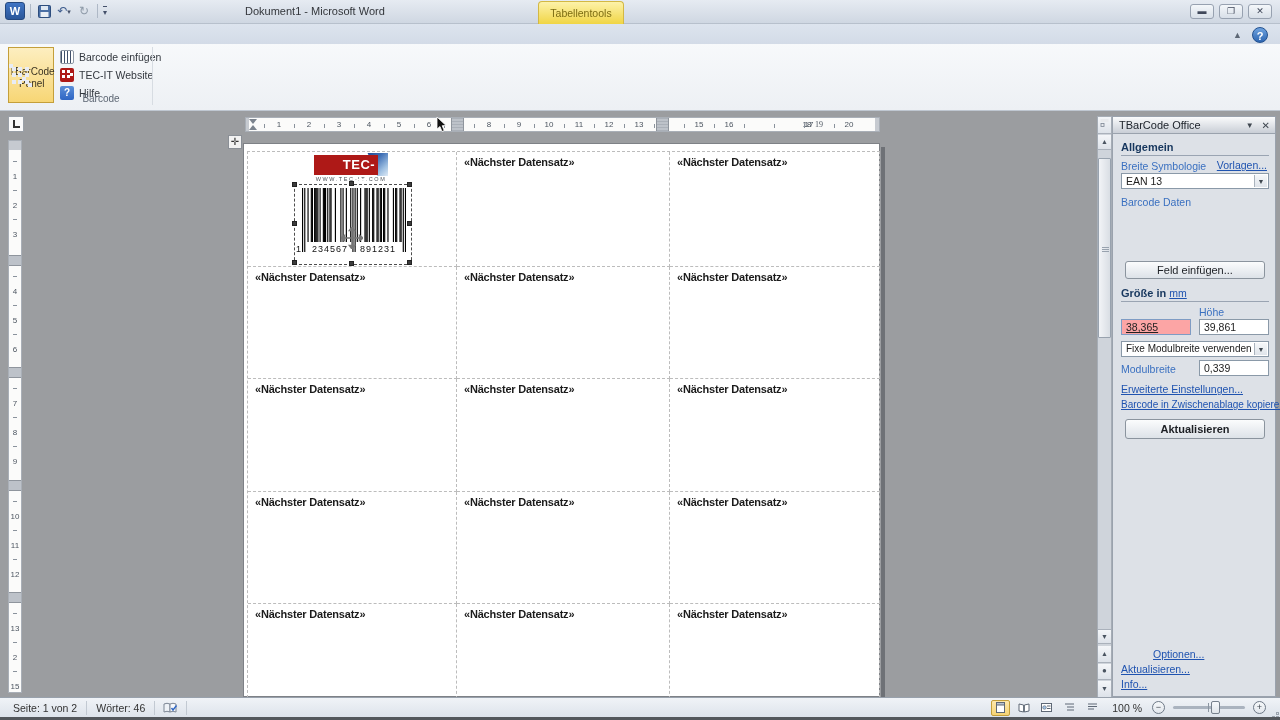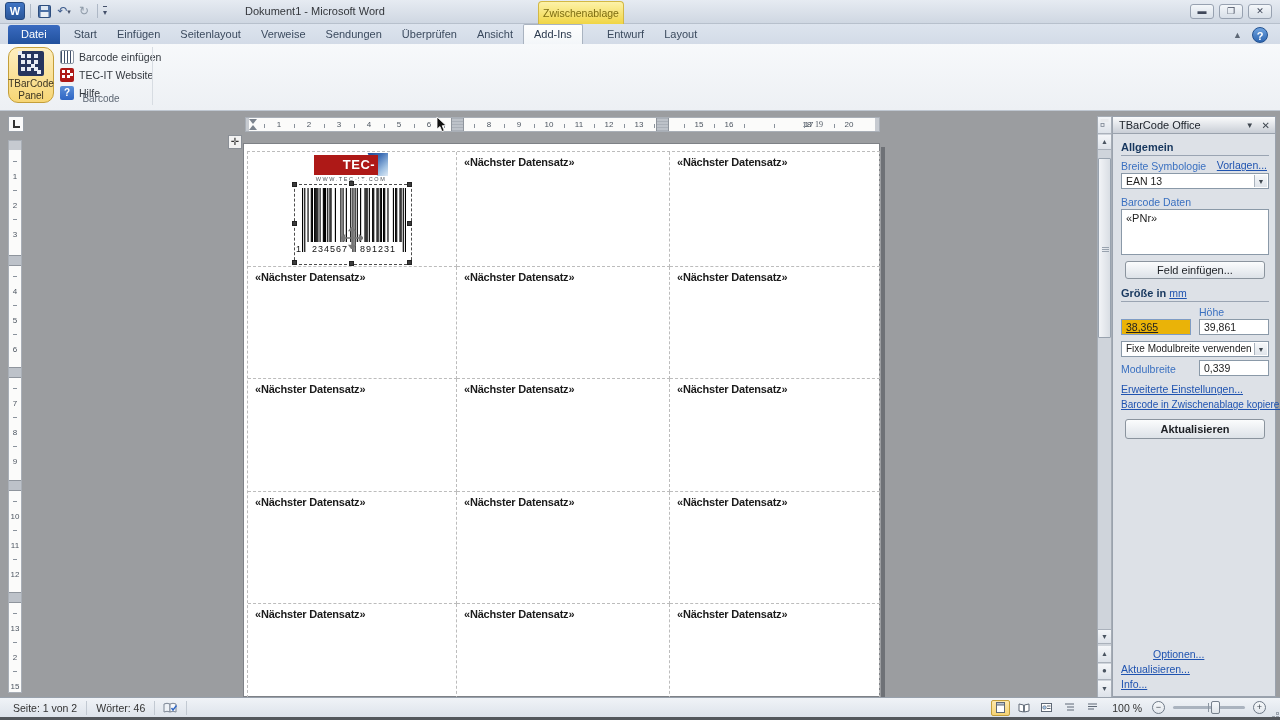--- a/index.html
+++ b/index.html
@@ -43,22 +43,22 @@
   .collapse-caret { font-size:9px; color:#5d6775; }
   .helpbtn { width:16px; height:16px; border-radius:50%; background:linear-gradient(#6fa3df,#2d66b2);
     color:#fff; font-weight:bold; font-size:11px; text-align:center; line-height:16px;
     border:1px solid #23518f; }
 
   
   .ribbon { position:absolute; left:0; top:44px; width:1280px; height:67px;
     background:linear-gradient(#f7f9fb,#edf0f4); border-bottom:1px solid #bfc7d1; }
   .group-sep { position:absolute; left:152px; top:3px; height:58px; width:1px; background:#d7dce2; }
   .bigbtn { position:absolute; left:8px; top:3px; width:46px; height:56px;
-    background:linear-gradient(#fdeec0,#f7d675); border:1px solid #c49f3a; border-radius:10px;
-    display:flex; flex-direction:column; align-items:center; padding-top:3px; }
+    background:linear-gradient(#fdeec0,#f7d675); border:1px solid #c49f3a; border-radius:0;
+    display:flex; flex-direction:row; align-items:center; padding-top:3px; }
   .qricon { width:26px; height:26px; background:#26355e; border-radius:2px; position:relative; }
   .qricon i { position:absolute; left:0; top:0; width:4px; height:4px; background:#e8ecf5;
     box-shadow:3px 3px 0 #e8ecf5, 16px 3px 0 #e8ecf5, 3px 16px 0 #e8ecf5, 16px 16px 0 #e8ecf5,
       9px 3px 0 #e8ecf5, 3px 9px 0 #e8ecf5, 16px 9px 0 #e8ecf5, 9px 16px 0 #e8ecf5,
       9px 9px 0 #e8ecf5, 19px 19px 0 #e8ecf5, 13px 13px 0 #e8ecf5; }
   .bigbtn .lbl { font-size:10px; line-height:12px; color:#3a3322; text-align:center; margin-top:2px; }
   .smallbtns { position:absolute; left:60px; top:4px; }
   .sbtn { display:flex; align-items:center; gap:5px; height:17px; margin-bottom:1px; }
   .sbtn .txt { font-size:10.5px; color:#33383f; white-space:nowrap; }
   .ic-bars { width:14px; height:14px; border:1px solid #8d97a4; background:
@@ -161,21 +161,21 @@
     height:16px; font-size:10.5px; line-height:14px; padding-left:4px; color:#222; }
   .pselect .caret { position:absolute; right:1px; top:1px; bottom:1px; width:13px;
     background:linear-gradient(#f5f7f9,#dfe4ea); border-left:1px solid #aab3bd; color:#3f4750;
     font-size:7px; text-align:center; line-height:13px; }
   .ptextarea { position:absolute; background:#fff; border:1px solid #8a99a8; font-size:11px;
     padding:2px 4px; color:#222; }
   .pbutton { position:absolute; background:linear-gradient(#fbfcfd,#dde2e8);
     border:1px solid #8b949e; border-radius:3px; text-align:center; font-size:11px; color:#1c1f24; }
   .pinput { position:absolute; background:#fff; border:1px solid #8a99a8; height:16px;
     font-size:10.5px; line-height:14px; padding-left:4px; color:#222; }
-  .pinput.dim { background:#eab308; border:1px solid #7f9cc4;text-decoration:underline; }
+  .pinput.dim { background:#fca5a5; border:1px solid #7f9cc4;text-decoration:underline; }
 
   
   .statusbar { position:absolute; left:0; top:697px; width:1280px; height:20px;
     background:linear-gradient(#f0f3f7,#dde3eb); border-top:1px solid #98a1ac;
     display:flex; align-items:center; font-size:10.5px; color:#333; }
   .st-item { padding:0 9px; height:14px; line-height:14px; border-right:1px solid #c2c9d2; }
   .st-icon { padding:0 8px; border-right:1px solid #c2c9d2; height:14px; display:flex; align-items:center; }
   .st-right { margin-left:auto; display:flex; align-items:center; gap:4px; padding-right:14px; }
   .viewbtn { width:19px; height:16px; border:1px solid transparent; border-radius:2px;
     display:flex; align-items:center; justify-content:center; }
@@ -206,42 +206,29 @@
           <rect x="3" y="1" width="7" height="4" fill="#dfe8f2"></rect>
           <rect x="2.5" y="7" width="8" height="5" fill="#e9eef5"></rect>
         </svg>
     </div>
     <div class="qbtn">↶<span class="qcaret" style="border:none;font-size:7px;">▾</span></div>
     <div class="qbtn gray">↻</div>
     <div class="qsep"></div>
     <div class="qcaret">▾</div>
   </div>
   <div class="apptitle">Dokument1 - Microsoft Word</div>
-  <div class="ctxgroup">Zwischenablage</div>
+  <div class="ctxgroup">Tabellentools</div>
   <div class="winbtns">
     <div class="winbtn">▬</div>
     <div class="winbtn">❐</div>
     <div class="winbtn">✕</div>
   </div>
 </div>
 
 <div class="tabrow">
-  <div class="tab-strip">
-    <span class="tab file">Datei</span>
-  <span class="tab">Start</span>
-      <span class="tab">Einfügen</span>
-      <span class="tab">Seitenlayout</span>
-      <span class="tab">Verweise</span>
-      <span class="tab">Sendungen</span>
-      <span class="tab">Überprüfen</span>
-      <span class="tab">Ansicht</span>
-      <span class="tab active">Add-Ins</span>
-      <span class="tab ctx-first">Entwurf</span>
-      <span class="tab">Layout</span>
-    </div>
   <div class="ribbon-helpers">
     <span class="collapse-caret">▲</span>
     <span class="helpbtn">?</span>
   </div>
 </div>
 
 <div class="ribbon">
   <div class="bigbtn">
     <div class="qricon">
         <i></i>
@@ -523,21 +510,20 @@
     <div class="heading" style="left:8px;top:24px;">Allgemein</div>
     <div class="hrule" style="top:38px;"></div>
 
     <div class="plabel" style="left:8px;top:43px;">Breite Symbologie</div>
     <div class="plink" style="right:8px;top:42px;">Vorlagen...</div>
     <div class="pselect" style="left:8px;top:56px;width:148px;">
       <span>EAN 13</span><span class="caret">▼</span>
     </div>
 
     <div class="plabel" style="left:8px;top:79px;">Barcode Daten</div>
-    <div class="ptextarea" style="left:8px;top:92px;width:148px;height:46px;">«PNr»</div>
 
     <div class="pbutton" style="left:12px;top:144px;width:140px;height:18px;line-height:17px;">Feld einfügen...</div>
 
     <div class="heading" style="left:8px;top:161px;margin-top:9px;">
       <span>Größe in</span>
       <span class="plink" style="position:static;font-weight:normal;">mm</span>
     </div>
     <div class="hrule" style="top:184px;"></div>
 
     <div class="plabel" style="left:10px;top:189px;margin-top:15px;">Breite</div>

